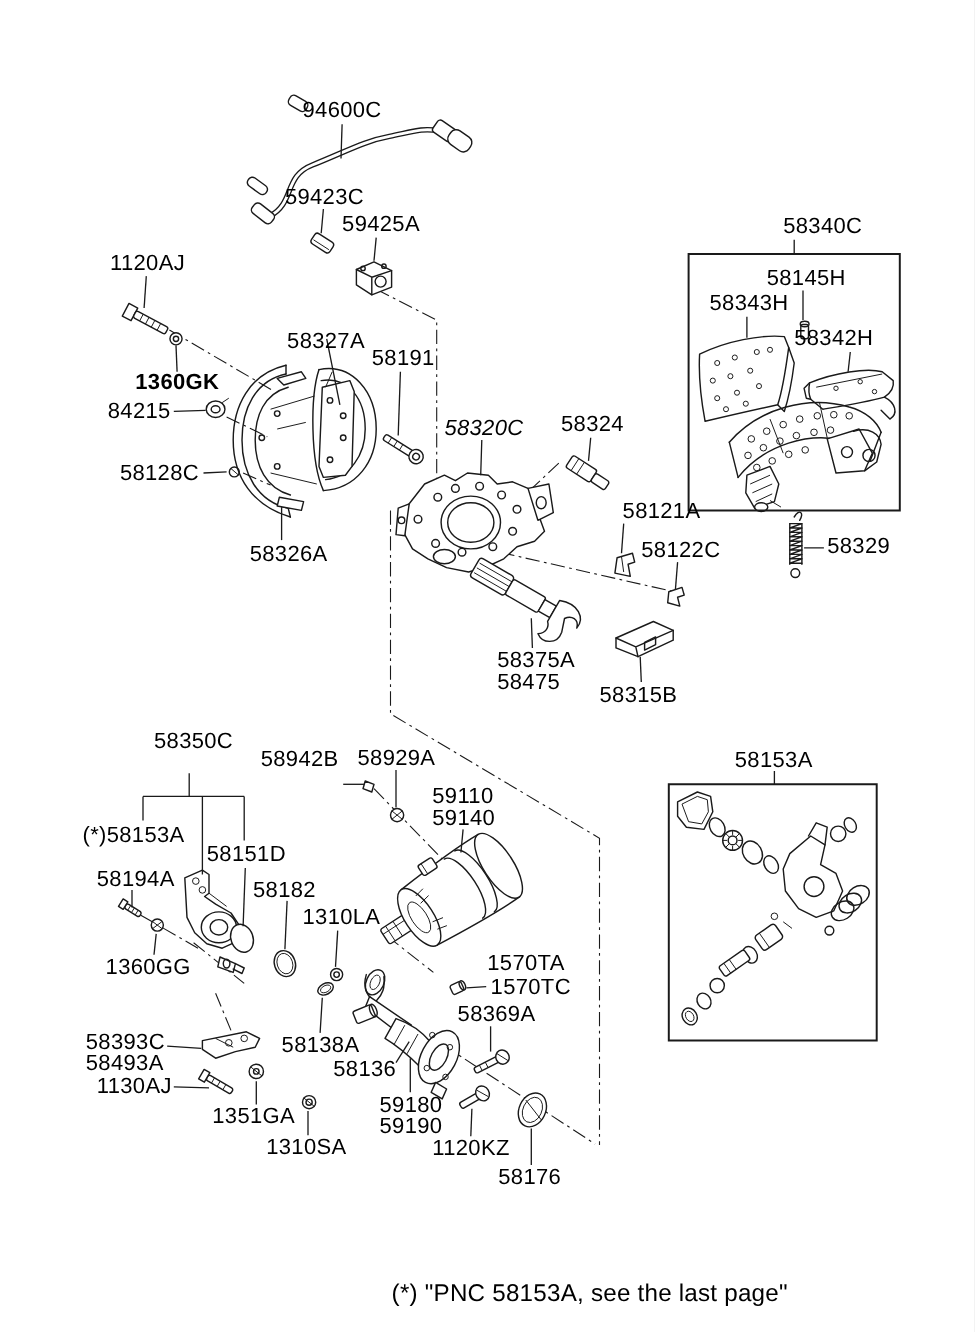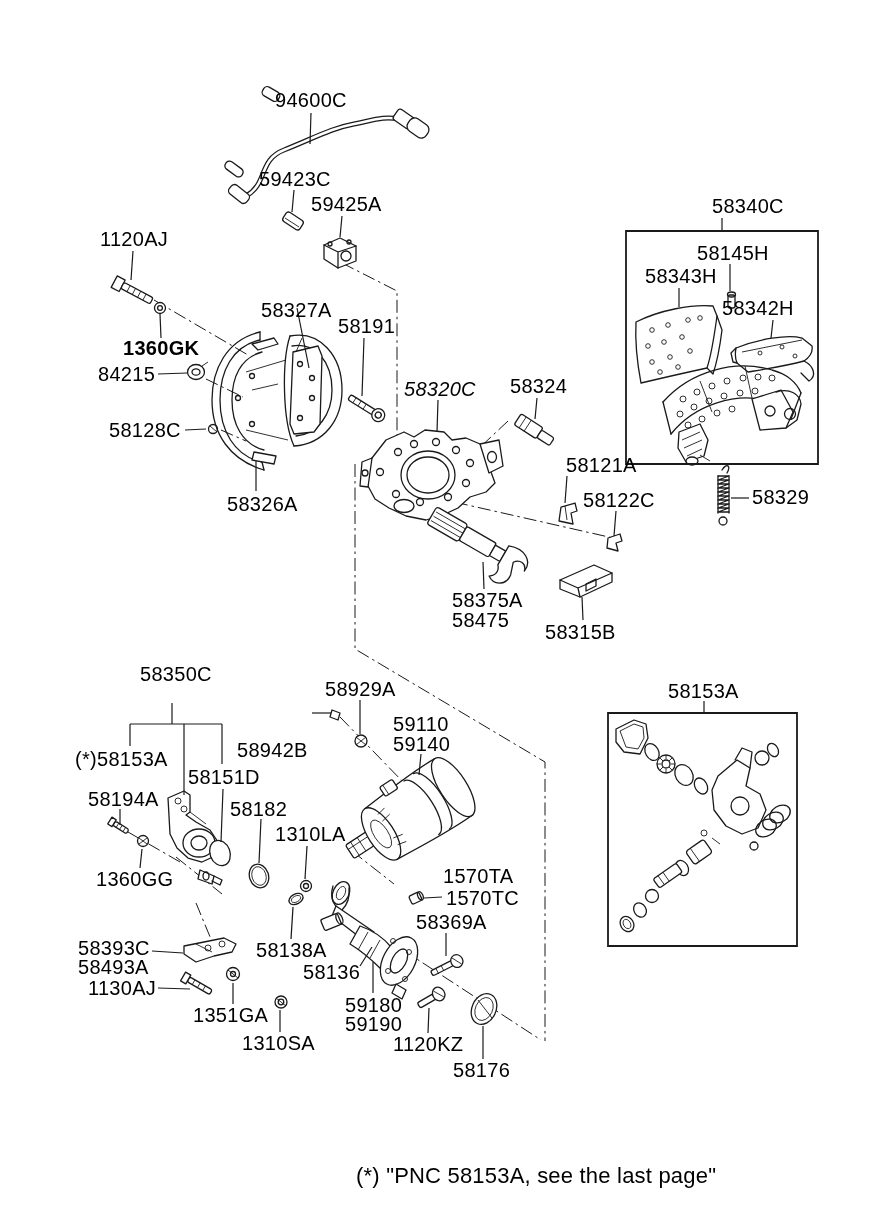--- a/index.html
+++ b/index.html
@@ -481,21 +481,21 @@
       <div class="plabel" style="left: 690px; top: 196px; margin-left: 22px;">58340C</div>
       <div class="plabel" style="left: 697px; top: 243px;">58145H</div>
       <div class="plabel" style="left: 645px; top: 266px;">58343H</div>
       <div class="plabel" style="left: 722px; top: 298px;">58342H</div>
       <div class="plabel" style="left: 752px; top: 487px;">58329</div>
       <div class="plabel" style="left: 452px; top: 590px;">58375A</div>
       <div class="plabel" style="left: 452px; top: 610px;">58475</div>
       <div class="plabel" style="left: 545px; top: 622px;">58315B</div>
       <div class="plabel" style="left: 140px; top: 664px;">58350C</div>
       <div class="plabel" style="left: 325px; top: 679px;">58929A</div>
-      <div class="plabel" style="left: 237px; top: 740px;">58942B</div>
+      <div class="plabel" style="left: 237px; top: 680px;">58942B</div>
       <div class="plabel" style="left: 393px; top: 714px;">59110</div>
       <div class="plabel" style="left: 393px; top: 734px;">59140</div>
       <div class="plabel" style="left: 668px; top: 681px;">58153A</div>
       <div class="plabel" style="left: 75px; top: 749px;">(*)58153A</div>
       <div class="plabel" style="left: 188px; top: 767px;">58151D</div>
       <div class="plabel" style="left: 88px; top: 789px;">58194A</div>
       <div class="plabel" style="left: 230px; top: 799px;">58182</div>
       <div class="plabel" style="left: 275px; top: 824px;">1310LA</div>
       <div class="plabel" style="left: 96px; top: 869px;">1360GG</div>
       <div class="plabel" style="left: 443px; top: 866px;">1570TA</div>

